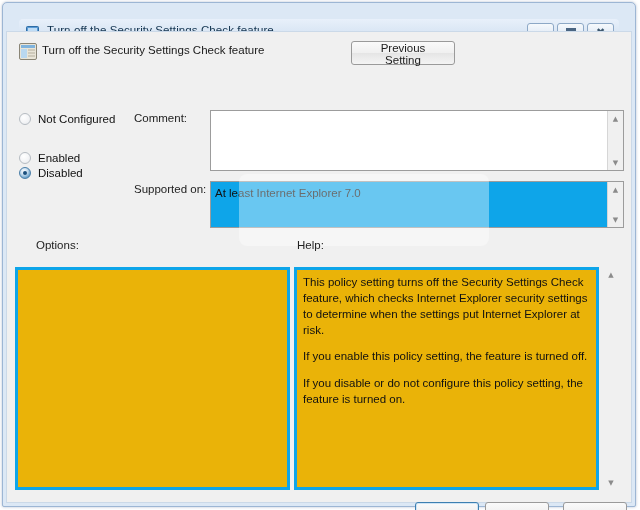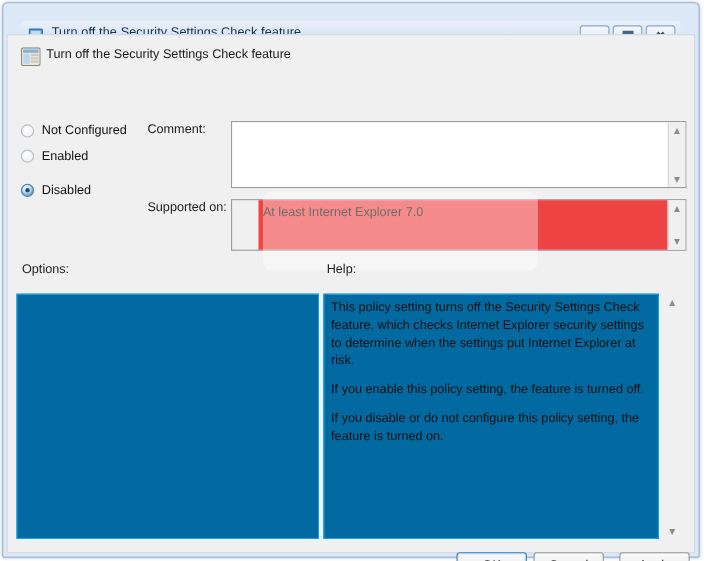--- a/index.html
+++ b/index.html
@@ -81,21 +81,21 @@
     font-family: "Liberation Sans", sans-serif;
     font-size: 11.5px; color: #1d1d1d;
     cursor: default; padding: 0 10px;
   }
   #prev-setting { left: 344px; width: 104px; }
   #next-setting { left: 452px; width: 92px; }
 
   
   .radio-row { position: absolute; left: 12px; display: flex; align-items: center; }
   #row-notconfigured { top: 81px; }
-  #row-enabled       { top: 104px; text-align: center; }
+  #row-enabled       { top: 120px; text-align: center; }
   #row-disabled      { top: 135px; }
   .radio {
     width: 12px; height: 12px; border-radius: 50%;
     border: 1px solid #b6bcc2;
     background: radial-gradient(circle at 38% 33%, #ffffff 0%, #f2f3f5 60%, #e3e6ea 100%);
     margin-right: 7px; flex: 0 0 auto;
     position: relative;
   }
   .radio.on {
     border-color: #4a7ea8;
@@ -105,58 +105,58 @@
     content: ""; position: absolute;
     left: 3px; top: 3px; width: 4px; height: 4px;
     border-radius: 50%; background: #1a4f7d;
   }
   .radio-label { font-size: 11.5px; color: #111; white-space: nowrap; }
 
   
   .flabel { position: absolute; font-size: 11.5px; color: #222; }
   #lbl-comment      { left: 127px; top: 80px; }
   #lbl-supported    { left: 127px; top: 151px; }
-  #lbl-options      { left: 13px;  top: 207px; }
+  #lbl-options      { left: 29px;  top: 207px; }
   #lbl-help         { left: 290px; top: 207px; }
 
   
   .field {
     position: absolute;
     border: 1px solid #9c9c9c;
     background: #ffffff;
     display: flex;
   }
   .field .fcontent {
     flex: 1 1 auto; overflow: hidden;
     font-size: 11.5px; color: #111;
     padding: 3px 4px;
     line-height: 1.45;
   }
   .field.readonly { background: #f0f0f0; }
-  .field.readonly .fcontent { background: #ef4444; margin-left: 24px; }
+  .field.readonly .fcontent { background: #0ea5e9; }
   .sbar {
     flex: 0 0 16px; width: 16px;
     background: #f0f0f0;
     border-left: 1px solid #d6d6d6;
     display: flex; flex-direction: column; justify-content: space-between;
     cursor: default;
   }
   .sarrow {
     height: 15px; display: flex; align-items: center; justify-content: center;
     font-size: 7px; color: #8b8b8b;
     font-family: "DejaVu Sans", sans-serif;
   }
   #field-comment   { left: 203px; top: 78px;  width: 414px; height: 61px; }
   #field-supported { left: 203px; top: 149px; width: 414px; height: 47px; }
 
   
   .panel {
     position: absolute;
-    border: 1px solid #0ea5e9;
-    background: #0369a1;
+    border: 3px solid #0ea5e9;
+    background: #eab308;
   }
   #panel-options { left: 8px; top: 235px; width: 275px; height: 223px; }
   #panel-help    { left: 287px; top: 235px; width: 305px; height: 223px; }
   .help-text {
     padding: 5px 6px;
     font-size: 11.5px; color: #111; line-height: 1.38;
   }
   .help-text p { margin: 0 0 11px 0; }
   .help-text p:last-child { margin-bottom: 0; }
 
@@ -241,20 +241,21 @@
         <rect x="0.5" y="0.5" width="17" height="16" rx="1.5" fill="#e9e5d8" stroke="#8a8576"></rect>
         <rect x="2" y="2" width="14" height="3" fill="#7fb3dd"></rect>
         <rect x="2" y="6" width="6" height="9" fill="#b9d8f0"></rect>
         <rect x="9" y="6" width="7" height="2" fill="#cfcabb"></rect>
         <rect x="9" y="9" width="7" height="2" fill="#cfcabb"></rect>
         <rect x="9" y="12" width="7" height="2" fill="#cfcabb"></rect>
       </svg>
     </span>
     <span class="policy-title">Turn off the Security Settings Check feature</span>
 
+    <button class="nav-btn" id="prev-setting">Previous Setting</button>
 
     <div class="radio-row" id="row-notconfigured">
       <span class="radio"></span>
       <span class="radio-label">Not Configured</span>
     </div>
     <div class="radio-row" id="row-enabled">
       <span class="radio"></span>
       <span class="radio-label">Enabled</span>
     </div>
     <div class="radio-row" id="row-disabled">

